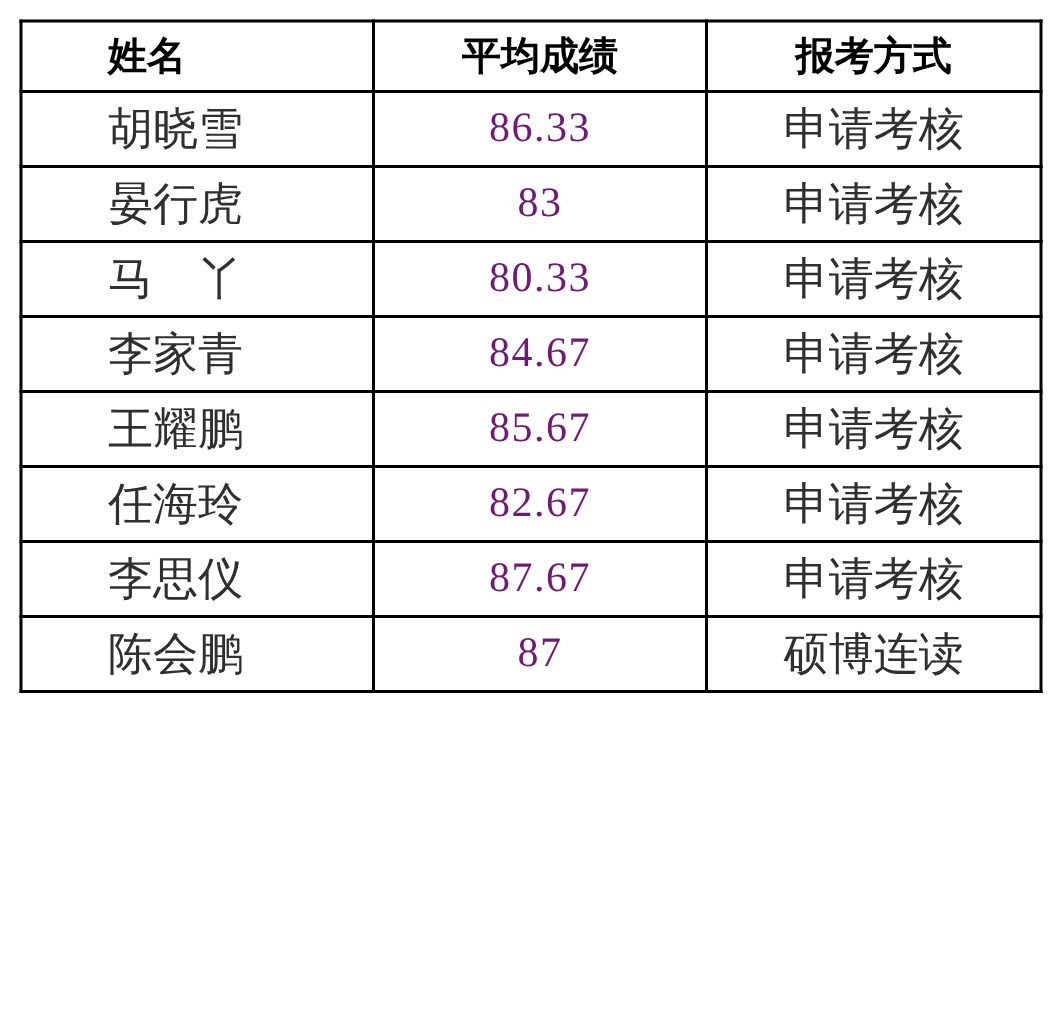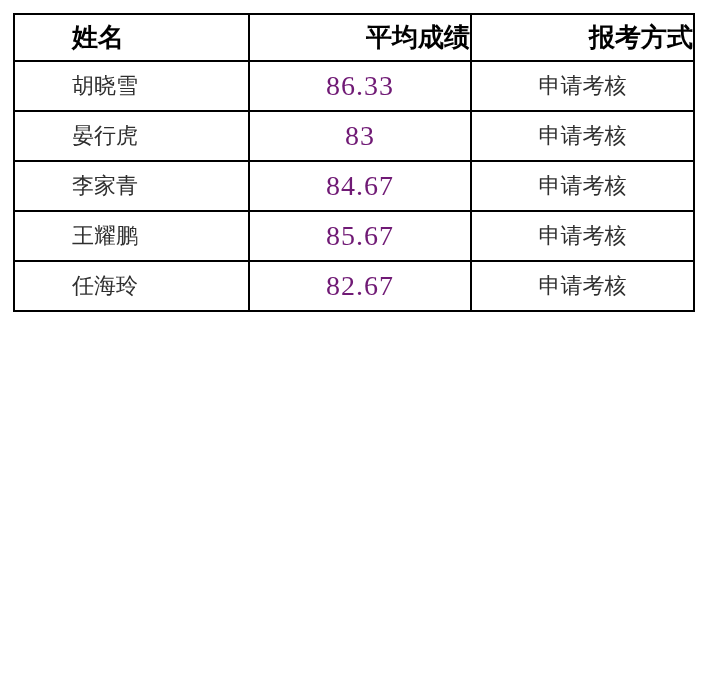--- a/index.html
+++ b/index.html
@@ -29,25 +29,25 @@
     padding: 0;
     vertical-align: middle;
     overflow: hidden;
     white-space: nowrap;
   }
   table.score-table th {
     height: 45px;
     font-weight: bold;
     font-size: 26px;
     color: #000000;
-    text-align: right;
+    text-align: center;
   }
   table.score-table td {
     height: 48px;
-    font-size: 22px;
+    font-size: 30px;
     color: #2f2f2f;
     text-align: center;
   }
   
   table.score-table th.col-name,
   table.score-table td.col-name {
     text-align: left;
     padding-left: 57px;
   }
   
@@ -79,29 +79,44 @@
         <td class="col-name">胡晓雪</td>
         <td class="col-score">86.33</td>
         <td class="col-method">申请考核</td>
       </tr>
       <tr>
         <td class="col-name">晏行虎</td>
         <td class="col-score">83</td>
         <td class="col-method">申请考核</td>
       </tr>
       <tr>
+        <td class="col-name">马　丫</td>
+        <td class="col-score">80.33</td>
+        <td class="col-method">申请考核</td>
+      </tr>
+      <tr>
         <td class="col-name">李家青</td>
         <td class="col-score">84.67</td>
         <td class="col-method">申请考核</td>
       </tr>
       <tr>
         <td class="col-name">王耀鹏</td>
         <td class="col-score">85.67</td>
         <td class="col-method">申请考核</td>
       </tr>
       <tr>
         <td class="col-name">任海玲</td>
         <td class="col-score">82.67</td>
         <td class="col-method">申请考核</td>
       </tr>
+      <tr>
+        <td class="col-name">李思仪</td>
+        <td class="col-score">87.67</td>
+        <td class="col-method">申请考核</td>
+      </tr>
+      <tr>
+        <td class="col-name">陈会鹏</td>
+        <td class="col-score">87</td>
+        <td class="col-method">硕博连读</td>
+      </tr>
     </tbody>
   </table>
 </div>
 
 </body></html>

